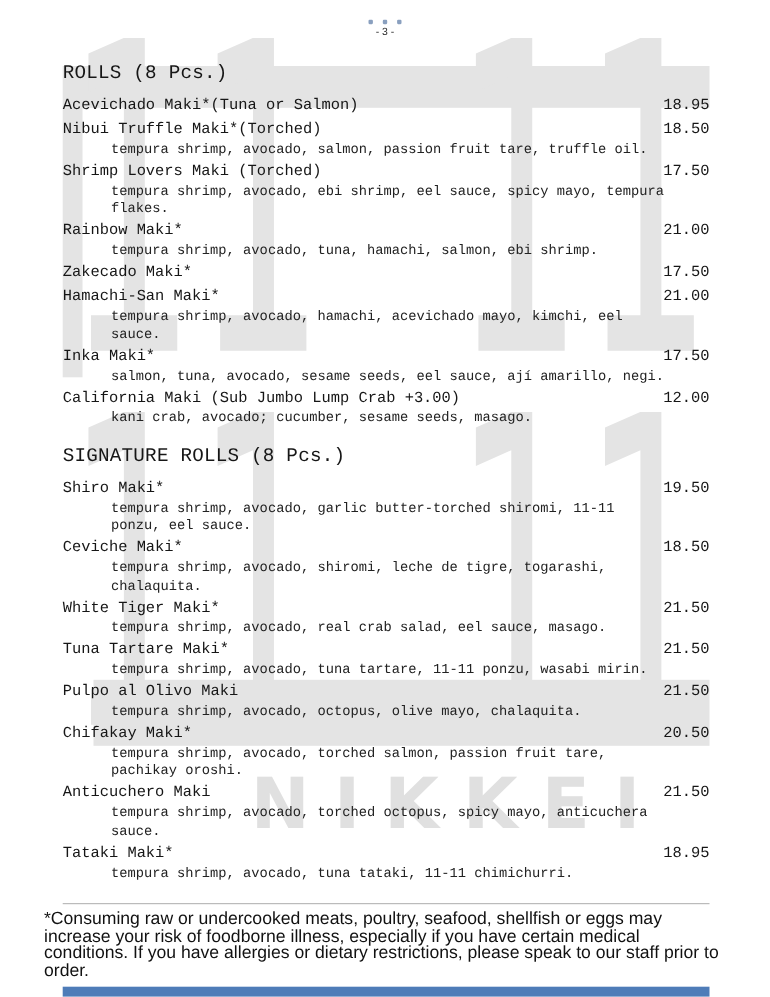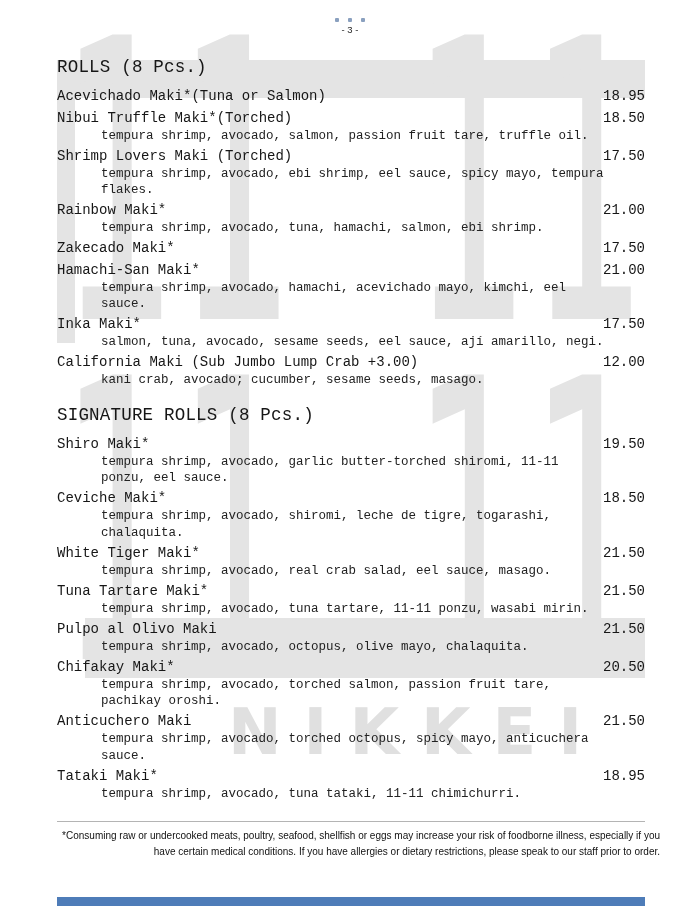--- a/index.html
+++ b/index.html
@@ -46,22 +46,22 @@
   .section-heading { font-size:17.5px; font-weight:400; color:#161616; margin-bottom:10px; letter-spacing:0.2px; }
   .section + .section { margin-top:16px; }
   .item { margin-bottom:2.5px; }
   .item-line { display:flex; justify-content:space-between; align-items:baseline; font-size:14px; line-height:19px; }
   .item-name { color:#161616; }
   .item-price { color:#161616;text-align:right; }
   .item-desc { margin-left:44px; font-size:12.5px; line-height:16.5px; color:#222; max-width:505px; }
 
   
   .footer-rule { position:absolute; left:57px; top:821px; width:588px; height:1px; background:#b4b4b4; z-index:1; }
-  .footer { position:absolute; left:40px; top:828px; width:620px; text-align:right;
-            font-size:10px; line-height:15.5px; color:#111; z-index:1; }
+  .footer { position:absolute; left:40px; top:828px; width:620px; text-align:left;
+            font-size:16px; line-height:15.5px; color:#111; z-index:1; }
   .bottom-bar { position:absolute; left:57px; top:897px; width:588px; height:9px; background:#4e7cb8; z-index:2; }
 </style>
 </head>
 <body>
 
 <div class="wm-layer">
   <div class="wm-band top"></div>
   <div class="wm-strip"></div>
   <div class="wm-digits top">11 11</div>
   <div class="wm-digits bottom">11 11</div>

